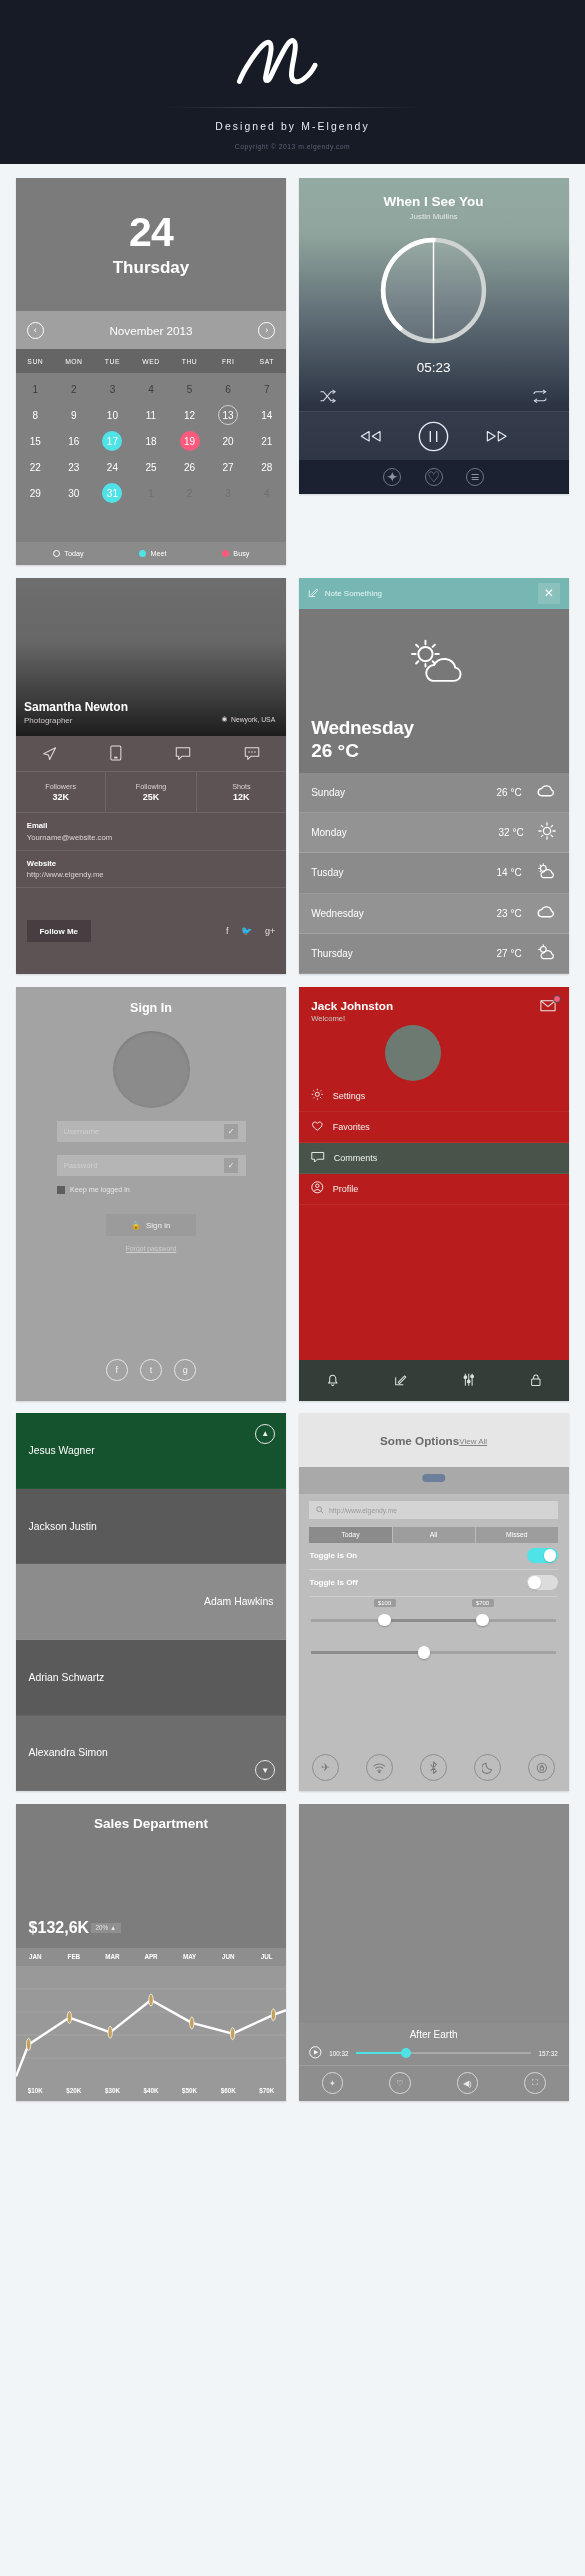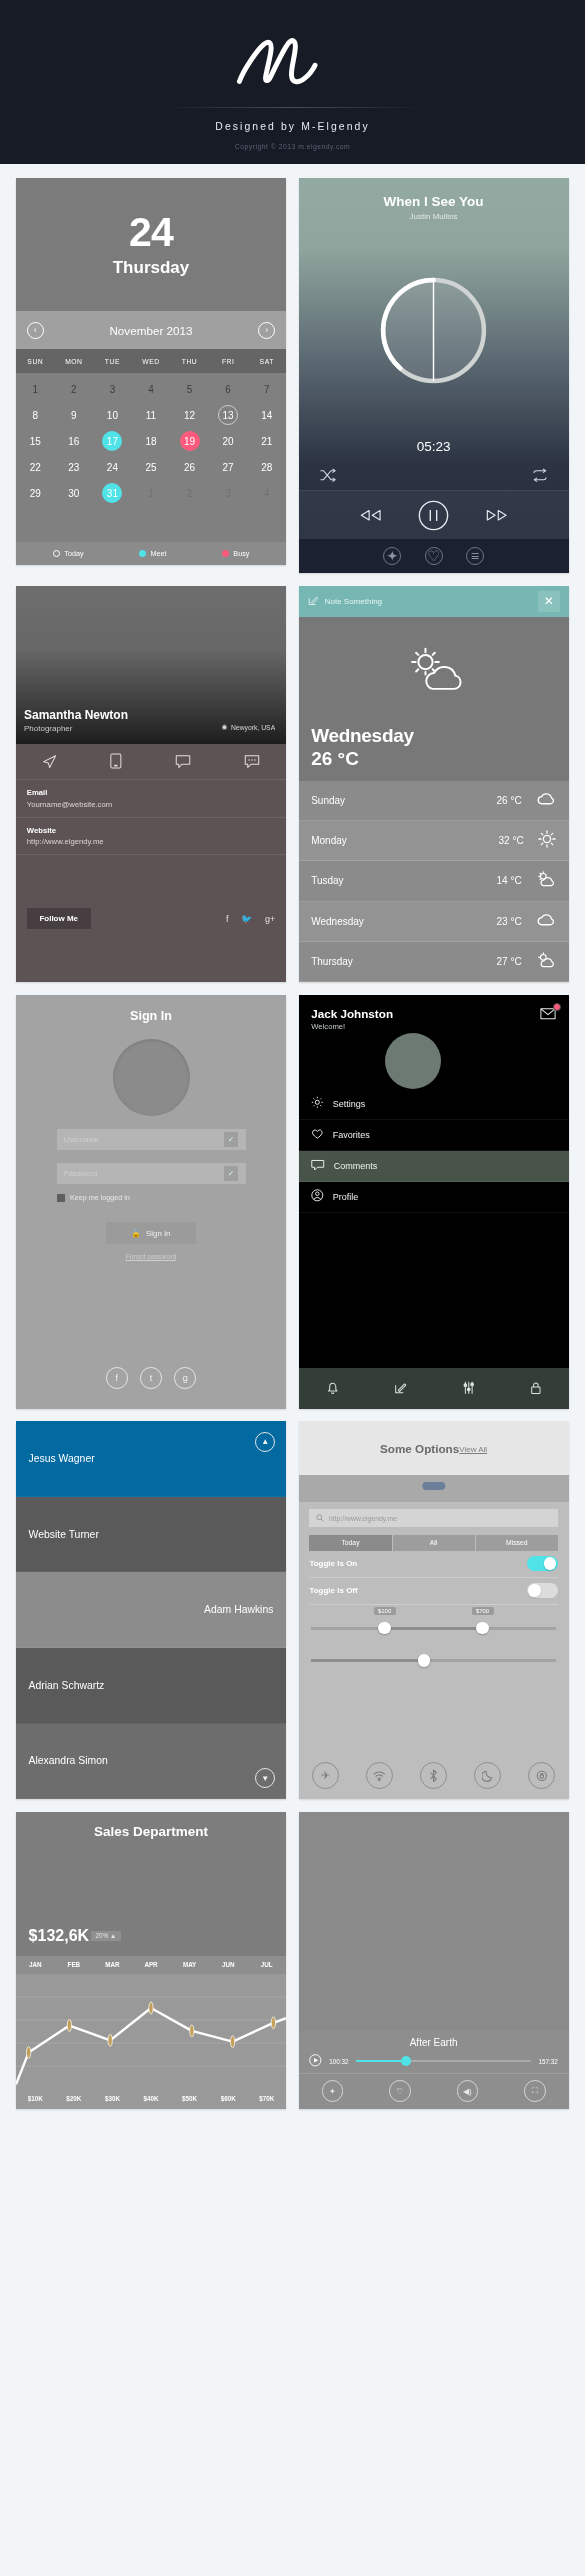--- a/index.html
+++ b/index.html
@@ -100,21 +100,21 @@
     height: 23.4px; background:#8b8b8b; display:flex; align-items:center;
     justify-content:space-around; padding: 0 9px;
   }
   .lg { display:flex; align-items:center; gap:4.5px; color:#fff; font-size:7.2px; }
   .lg i { width: 7.2px; height:7.2px; border-radius:50%; display:block; }
   .lg i.white { background:transparent; border:1.2px solid #fff; }
   .lg i.cyan { background:#4fe3e8; }
   .lg i.pink { background:#fd5a7e; }
 
   
-  .music { height: 395px; display:flex; flex-direction:column;
+  .music { height: 316px; display:flex; flex-direction:column;
     background: linear-gradient(180deg,#93aaa2 0%, #8fa49c 18%, #5d6b74 45%, #2c3444 72%, #222a3a 100%); }
   .music-top { padding-top: 16px; text-align:center; color:#fff; }
   .music-title { font-size:13.5px; font-weight:bold; }
   .music-artist { font-size:8px; color:#e3e8ea; margin-top:2.7px; }
   .music-dial { flex:1; position:relative; display:flex; align-items:center; justify-content:center; }
   .music-time { text-align:center; color:#fff; font-size:13.5px; padding-bottom: 5.4px; }
   .music-ctl-row {
     height: 31px; display:flex; align-items:center; justify-content:space-between;
     padding: 0 20px; color:#d6dae4;
   }
@@ -216,21 +216,21 @@
     border:none;
   }
   .sin-forgot { margin-top: 9px; color:#cfcfcf; font-size:6.8px; text-decoration:underline; }
   .sin-soc { margin-top: auto; margin-bottom: 20px; display:flex; gap: 12.6px; }
   .sin-soc span {
     width: 21.6px; height:21.6px; border-radius:50%; border:1.1px solid #e6e6e6;
     display:flex; align-items:center; justify-content:center; color:#f0f0f0; font-size:9px;
   }
 
   
-  .menu { height: 414px; background:#000000; display:flex; flex-direction:column; }
+  .menu { height: 414px; background:#b91c1c; display:flex; flex-direction:column; }
   .menu-head { height: 94px; padding: 12.6px 0 0 12.6px; color:#fff; position:relative; }
   .menu-name { font-size: 11.7px; font-weight:bold; }
   .menu-welcome { font-size: 7.7px; color:#c6cfca; margin-top:1.8px; }
   .menu-avatar { position:absolute; left: 86px; top: 38px; width: 56px; height:56px;
     border-radius:50%; background:#6d7a72; }
   .menu-mail { position:absolute; right: 12.6px; top: 12.6px; color:#e7ece9; }
   .menu-badge {
     position:absolute; right: 8px; top: 8px; width: 8px; height:8px; border-radius:50%;
     background:#fd5a7e; border:0.9px solid #3f4b44;
   }
@@ -244,21 +244,21 @@
     height: 41px; background:#333e38; display:flex; align-items:center;
     justify-content:space-around; color:#dce4df;
   }
 
   
   .contacts { height: 378px; background:#5c5c5c; display:flex; flex-direction:column; position:relative; }
   .ct-row {
     flex:1; display:flex; align-items:center; padding: 0 12.6px; color:#fff; font-size:10.4px;
     border-bottom:0.9px solid rgba(255,255,255,.06);
   }
-  .ct-row.a { background:#0369a1; }
+  .ct-row.a { background:#14532d; }
   .ct-row.b { background:#5a5a5a; }
   .ct-row.c { background:#8c8c8c; justify-content:flex-end; }
   .ct-row.d { background:#5a5a5a; }
   .ct-row.e { background:#6d6d6d; }
   .ct-chev {
     position:absolute; right: 10.8px; width: 20px; height:20px; border-radius:50%;
     border:1.2px solid #e6e6e6; display:flex; align-items:center; justify-content:center;
     color:#f0f0f0; font-size:8px;
   }
   .ct-chev.top { top: 10.8px; }
@@ -535,20 +535,34 @@
         </span>
         <span class="ic">
           <svg width="16" height="14.4" viewBox="0 0 19 17" fill="none" stroke="#e3dedd" stroke-width="1.2" stroke-linejoin="round">
             <path d="M1.5 2 h16 v10 h-9 l-4 4 v-4 h-3 Z"></path>
             <circle cx="6" cy="7" r="0.9" fill="#e3dedd" stroke="none"></circle>
             <circle cx="9.5" cy="7" r="0.9" fill="#e3dedd" stroke="none"></circle>
             <circle cx="13" cy="7" r="0.9" fill="#e3dedd" stroke="none"></circle>
           </svg>
         </span>
       </div>
+      <div class="profile-stats">
+        <div class="pstat">
+          <span class="lbl">Followers</span>
+          <span class="val">32K</span>
+        </div>
+        <div class="pstat">
+          <span class="lbl">Following</span>
+          <span class="val">25K</span>
+        </div>
+        <div class="pstat">
+          <span class="lbl">Shots</span>
+          <span class="val">12K</span>
+        </div>
+      </div>
       <div class="pfield">
         <div class="k">Email</div>
         <div class="v">Yourname@website.com</div>
       </div>
       <div class="pfield">
         <div class="k">Website</div>
         <div class="v">http://www.elgendy.me</div>
       </div>
       <div class="pfoot">
         <button class="follow-btn">Follow Me</button>
@@ -764,21 +778,21 @@
     </div>
   </div>
 
   <div class="row">
 
     <div class="card contacts">
       <div class="ct-row a">
         <span>Jesus Wagner</span>
       </div>
       <div class="ct-row b">
-        <span>Website Turner</span>
+        <span>Jackson Justin</span>
       </div>
       <div class="ct-row c">
         <span>Adam Hawkins</span>
       </div>
       <div class="ct-row d">
         <span>Adrian Schwartz</span>
       </div>
       <div class="ct-row e">
         <span>Alexandra Simon</span>
       </div>

